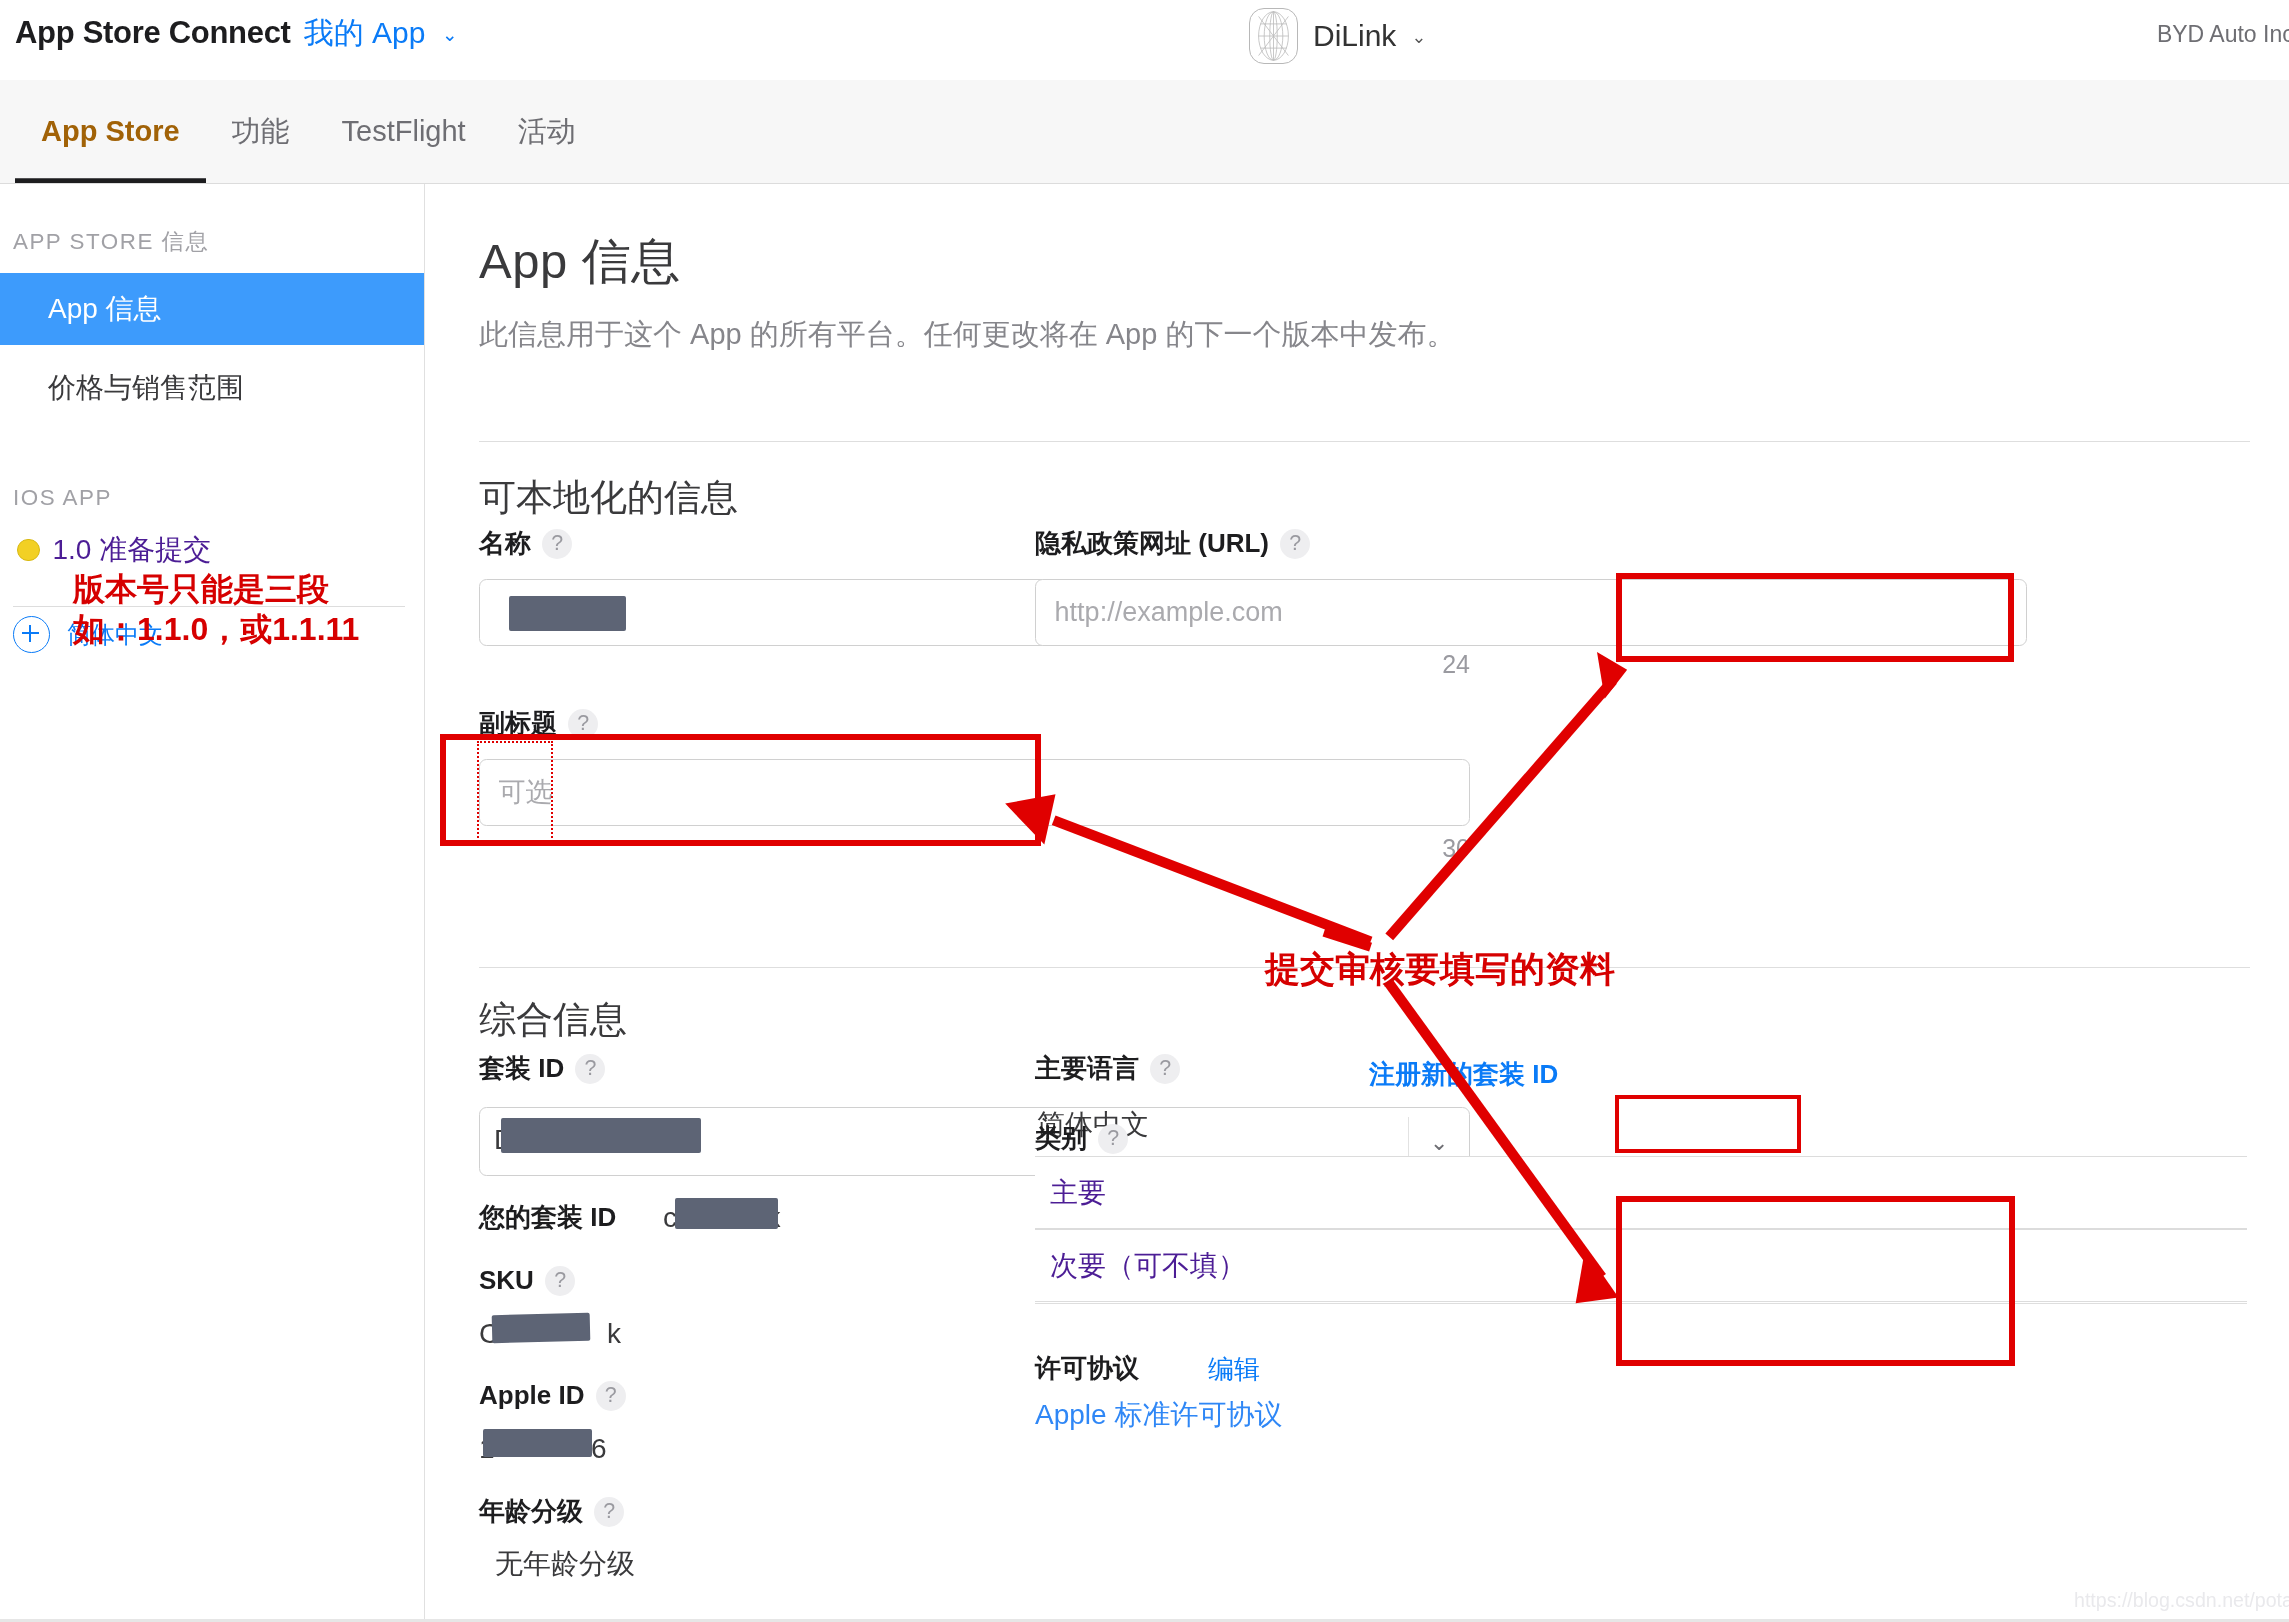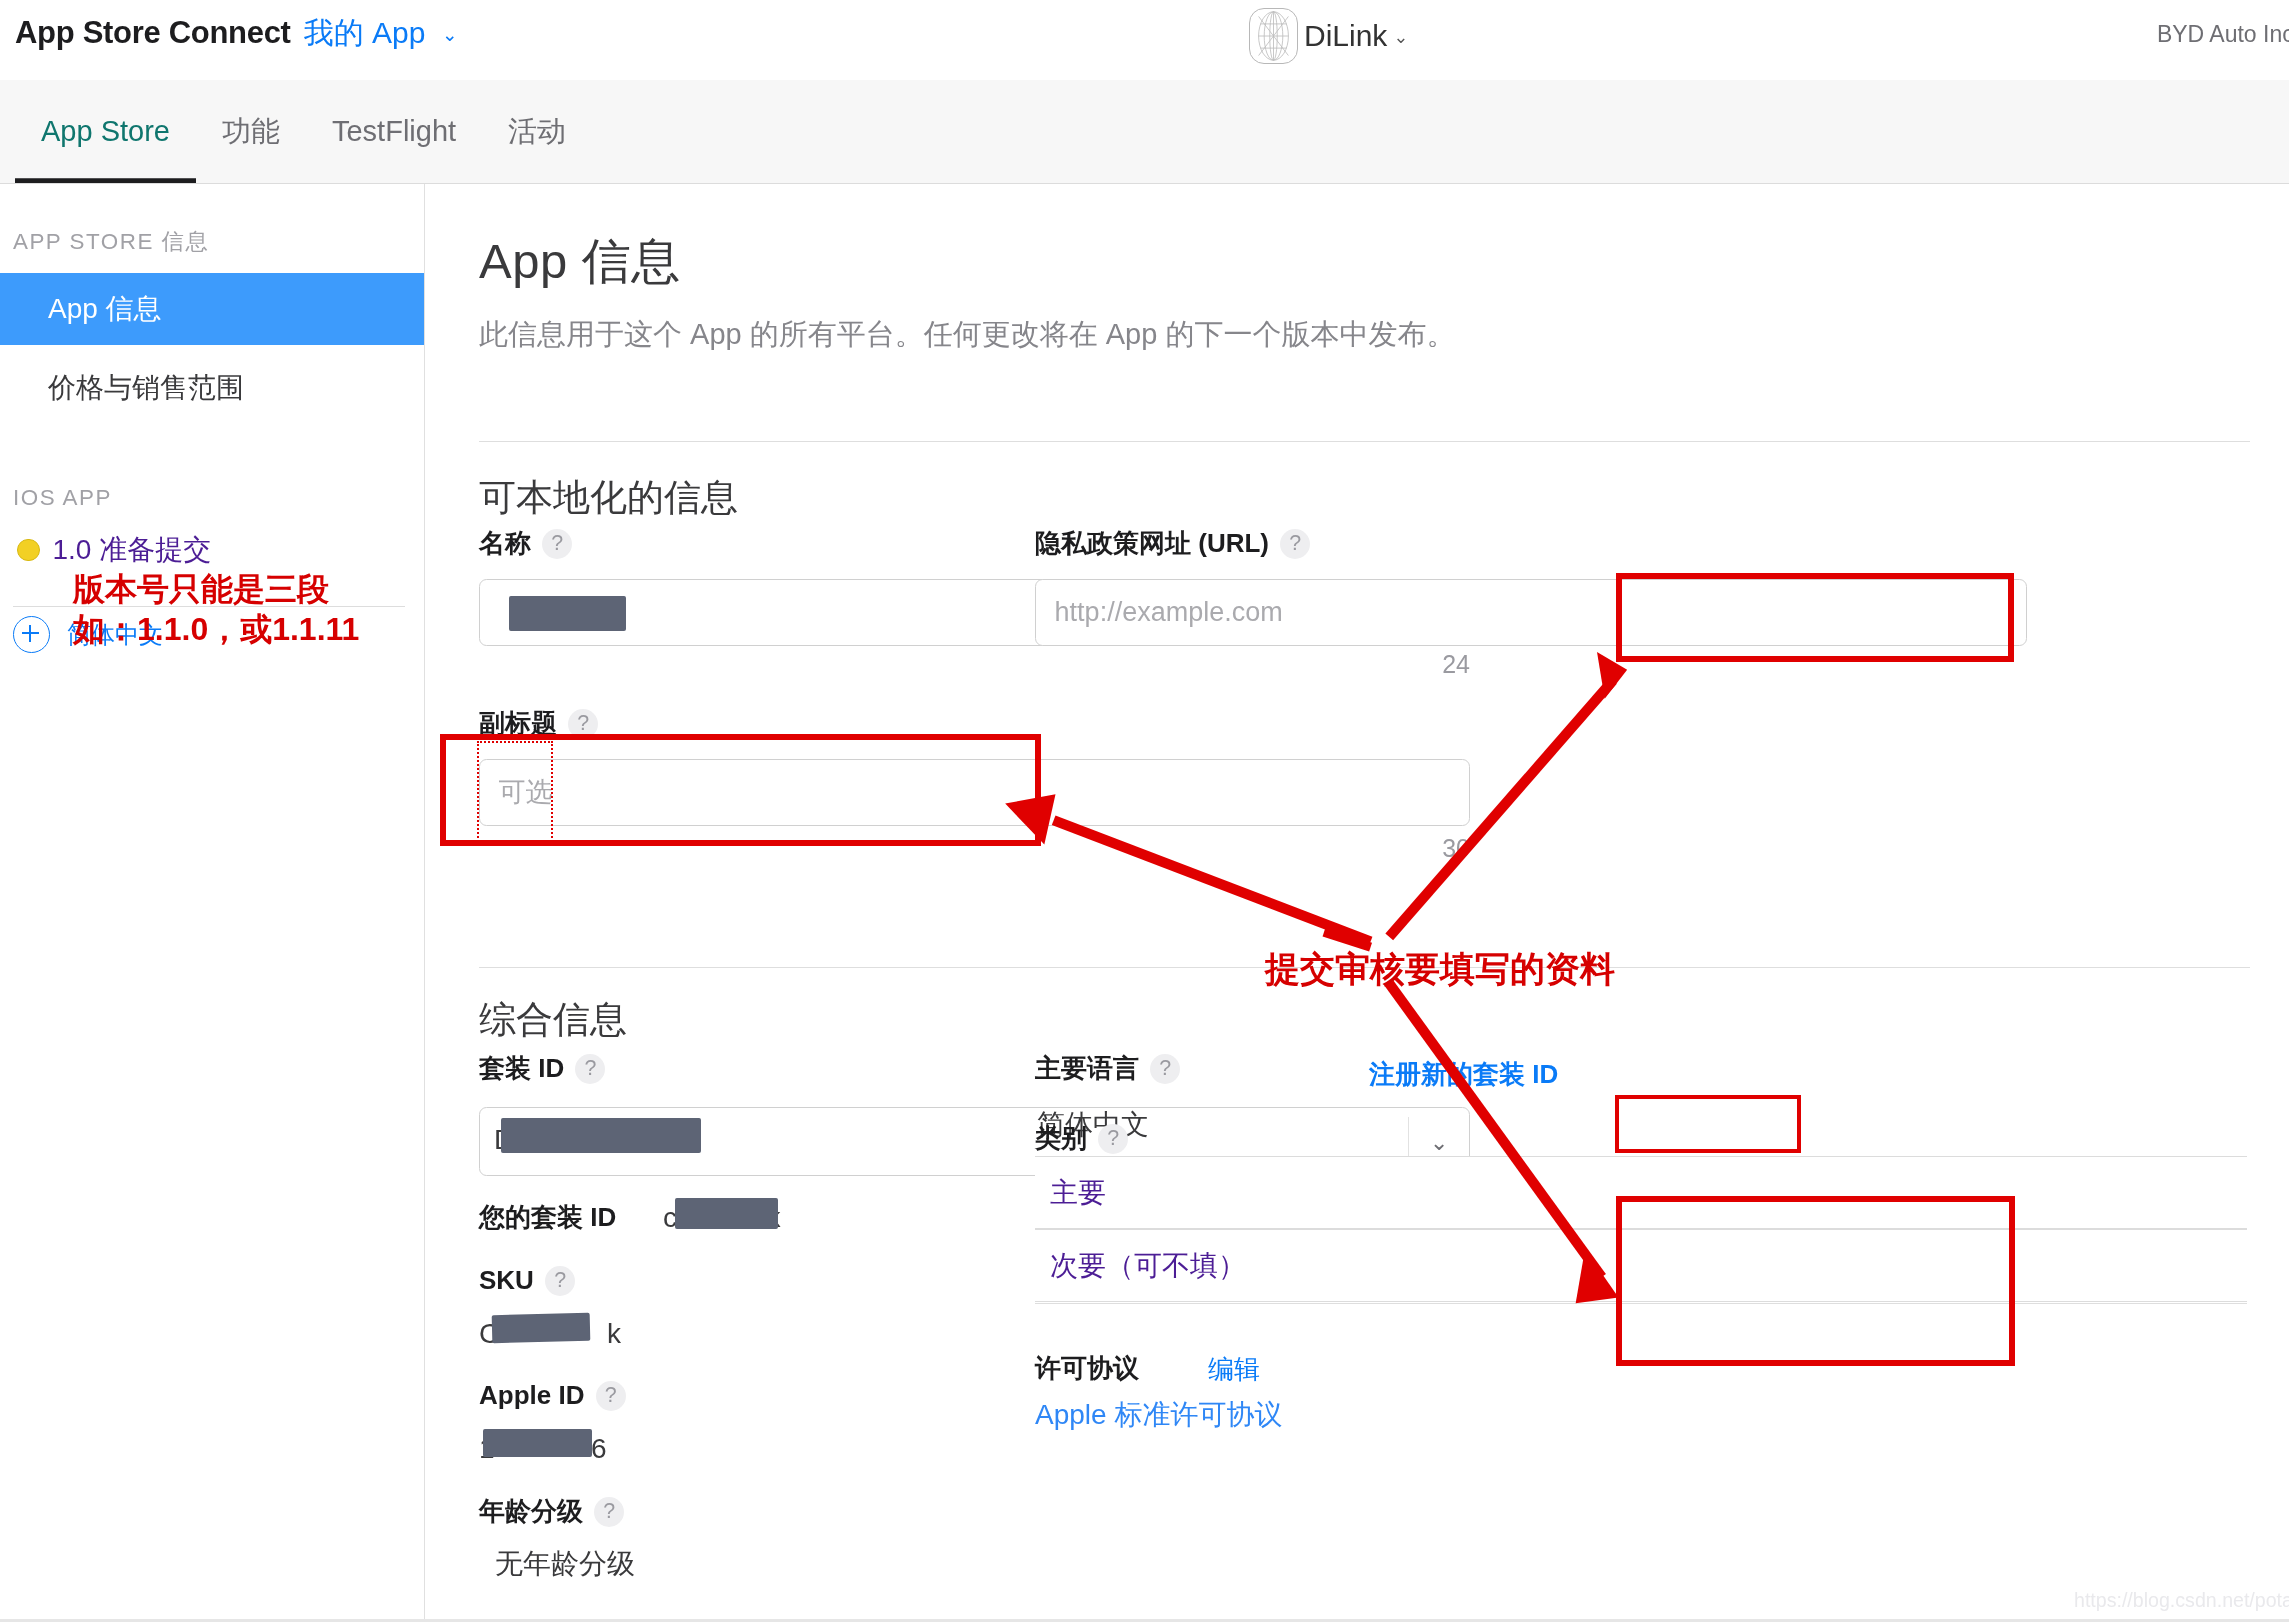--- a/index.html
+++ b/index.html
@@ -51,21 +51,21 @@
     color: #0a7bf7;
     margin-left: 3.7px;
     position: relative;
     top: -1.9px;
   }
   .app-identity {
     position: absolute;
     left: 1249px; top: 7.5px;
     display: flex;
     align-items: center;
-    gap: 6px;
+    gap: 15px;
   }
   .app-icon {
     width: 47px; height: 54px;
     border-radius: 15px;
     border: 1.4px solid #b8b8b8;
     position: relative;
     overflow: hidden;
     background: #fff;
   }
   .app-icon svg { display:block; }
@@ -107,22 +107,22 @@
   .tab {
     font-size: 29px;
     color: #6e6e73;
     padding: 0 26px;
     height: 103px;
     line-height: 103px;
     cursor: pointer;
     white-space: nowrap;
   }
   .tab.active {
-    color: #0f766e;
-    font-weight: normal;
+    color: #a16207;
+    font-weight: bold;
     box-shadow: inset 0 -4.7px 0 0 #1d1d1f;
   }
 
   
   .sidebar {
     position: absolute;
     left: 0; top: 184px;
     width: 424px;
     height: 1438px;
     background: #ffffff;

